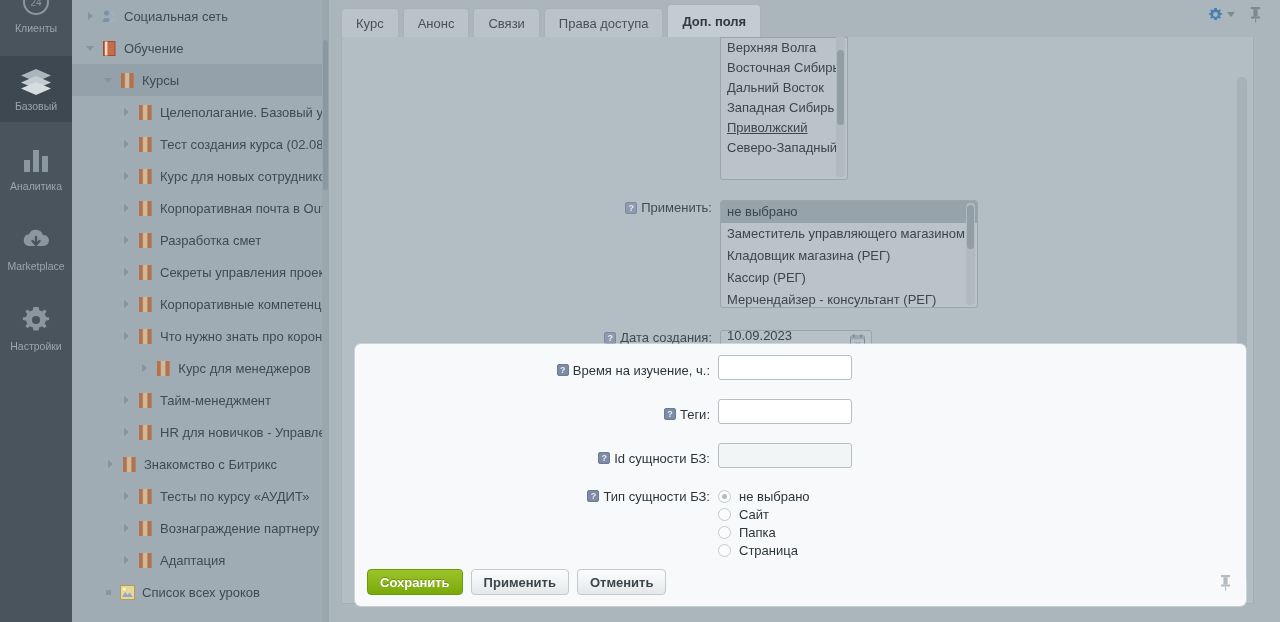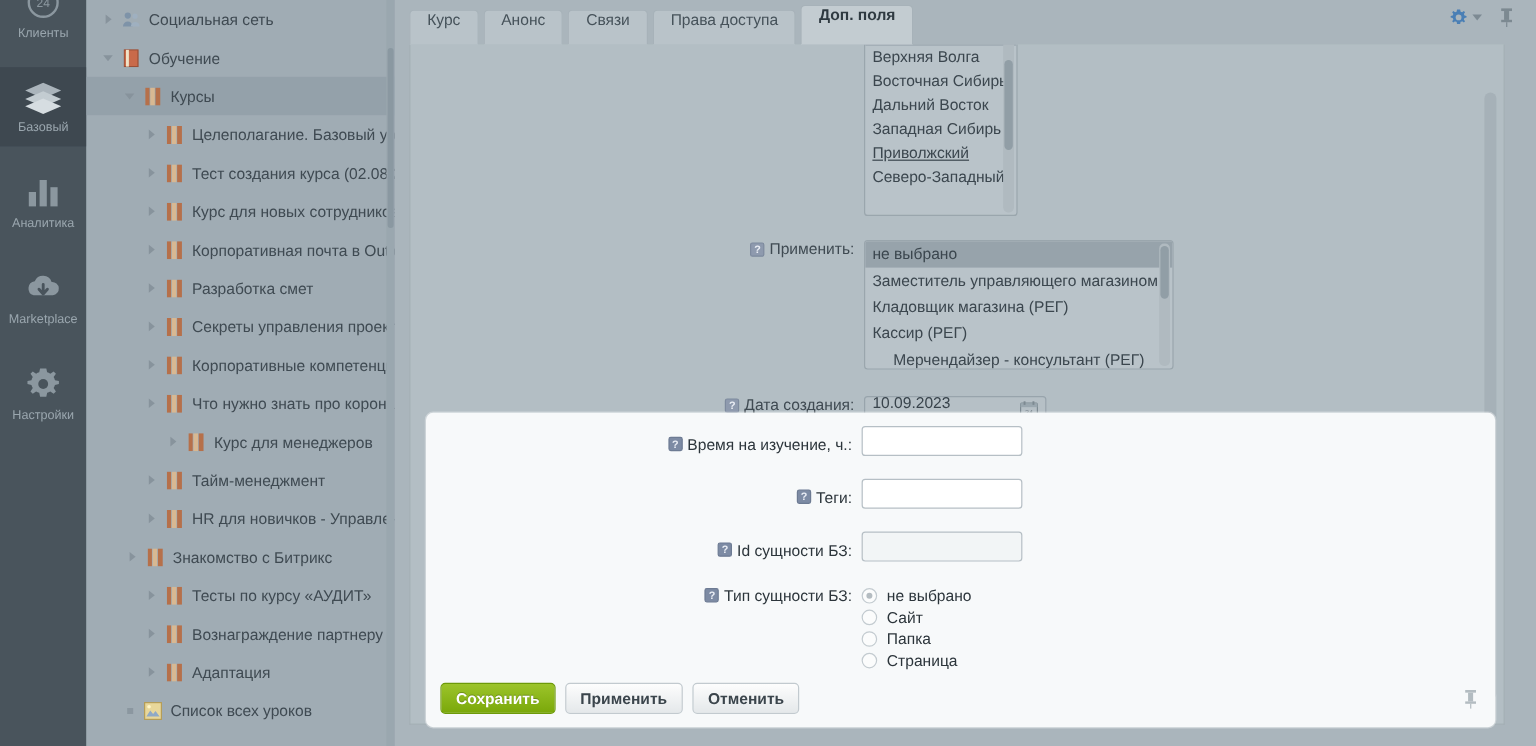--- a/index.html
+++ b/index.html
@@ -106,21 +106,21 @@
   }
 
   
   .tabs {
     position: absolute; left: 12px; top: 3px;
     height: 34px; display: flex; align-items: flex-end; gap: 4px;
     z-index: 3;
   }
   .tab {
     height: 29px; padding: 0 14px;
-    display: flex; 
+    display: flex; align-items: center;
     font-size: 13px; color: #46525a;
     background: #b9c3c9;
     border: 1px solid #a7b2b9;
     border-bottom: none;
     border-radius: 4px 4px 0 0;
   }
   .tab.active {
     background: #c3ccd1;
     height: 33px;
     font-weight: bold;
@@ -647,21 +647,21 @@
           </div>
           <div class="fctl">
             <div class="listbox" id="position-lb" style="width:258px;height:108px;">
               <div class="lb-sb" style="right:2px;top:2px;bottom:2px;">
                 <i style="top:2px;height:44px;"></i>
               </div>
                 <div class="lb-opt sel" style="padding: 0px 6px; height: 22px; line-height: 22px;">не выбрано</div>
                 <div class="lb-opt" style="padding: 0px 6px; height: 22px; line-height: 22px;">Заместитель управляющего магазином</div>
                 <div class="lb-opt" style="padding: 0px 6px; height: 22px; line-height: 22px;">Кладовщик магазина (РЕГ)</div>
                 <div class="lb-opt" style="padding: 0px 6px; height: 22px; line-height: 22px;">Кассир (РЕГ)</div>
-                <div class="lb-opt" style="padding: 0px 6px; height: 22px; line-height: 22px; text-align: center;">Мерчендайзер - консультант (РЕГ)</div>
+                <div class="lb-opt" style="padding: 0px 6px; height: 22px; line-height: 22px;">Мерчендайзер - консультант (РЕГ)</div>
             </div>
           </div>
         </div>
 
         <div class="frow" style="margin-top:22px;">
           <div class="flabel">
             <span class="qmark">?</span>
             <span>Дата создания:</span>
           </div>
           <div class="fctl">

